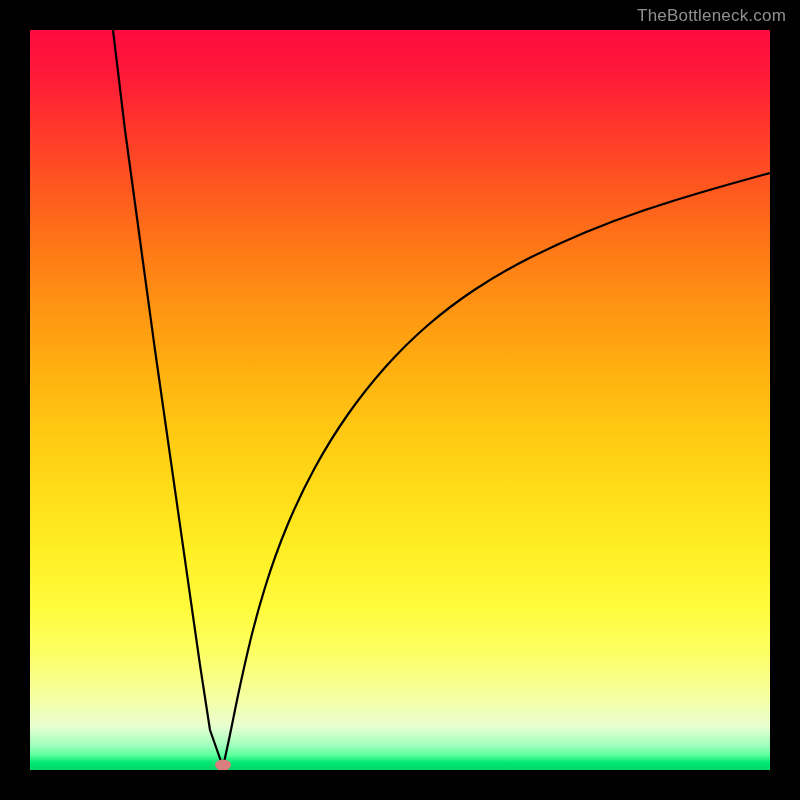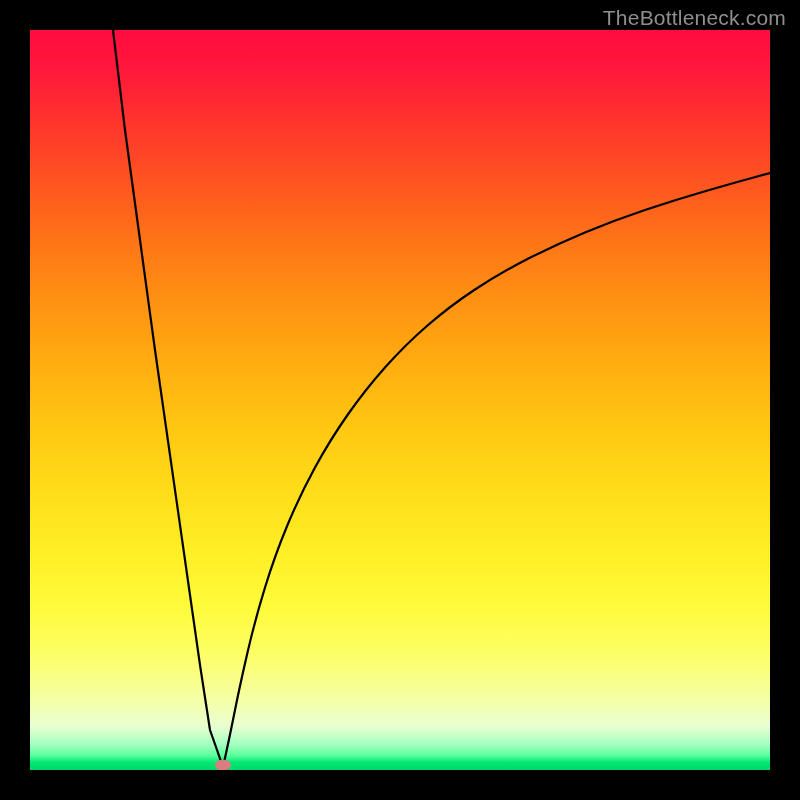--- a/index.html
+++ b/index.html
@@ -41,21 +41,21 @@
       #5eff9d 98%,
       #00e872 99%,
       #00d868 100%
     );
   }
   .attribution {
     position: absolute;
     top: 6px;
     right: 14px;
     color: #8f8f8f;
-    font-size: 21px;
+    font-size: 17px;
     letter-spacing: 0.2px;
     user-select: none;
   }
   svg.curve {
     position: absolute;
     inset: 0;
   }
   .marker {
     position: absolute;
     width: 16px;

